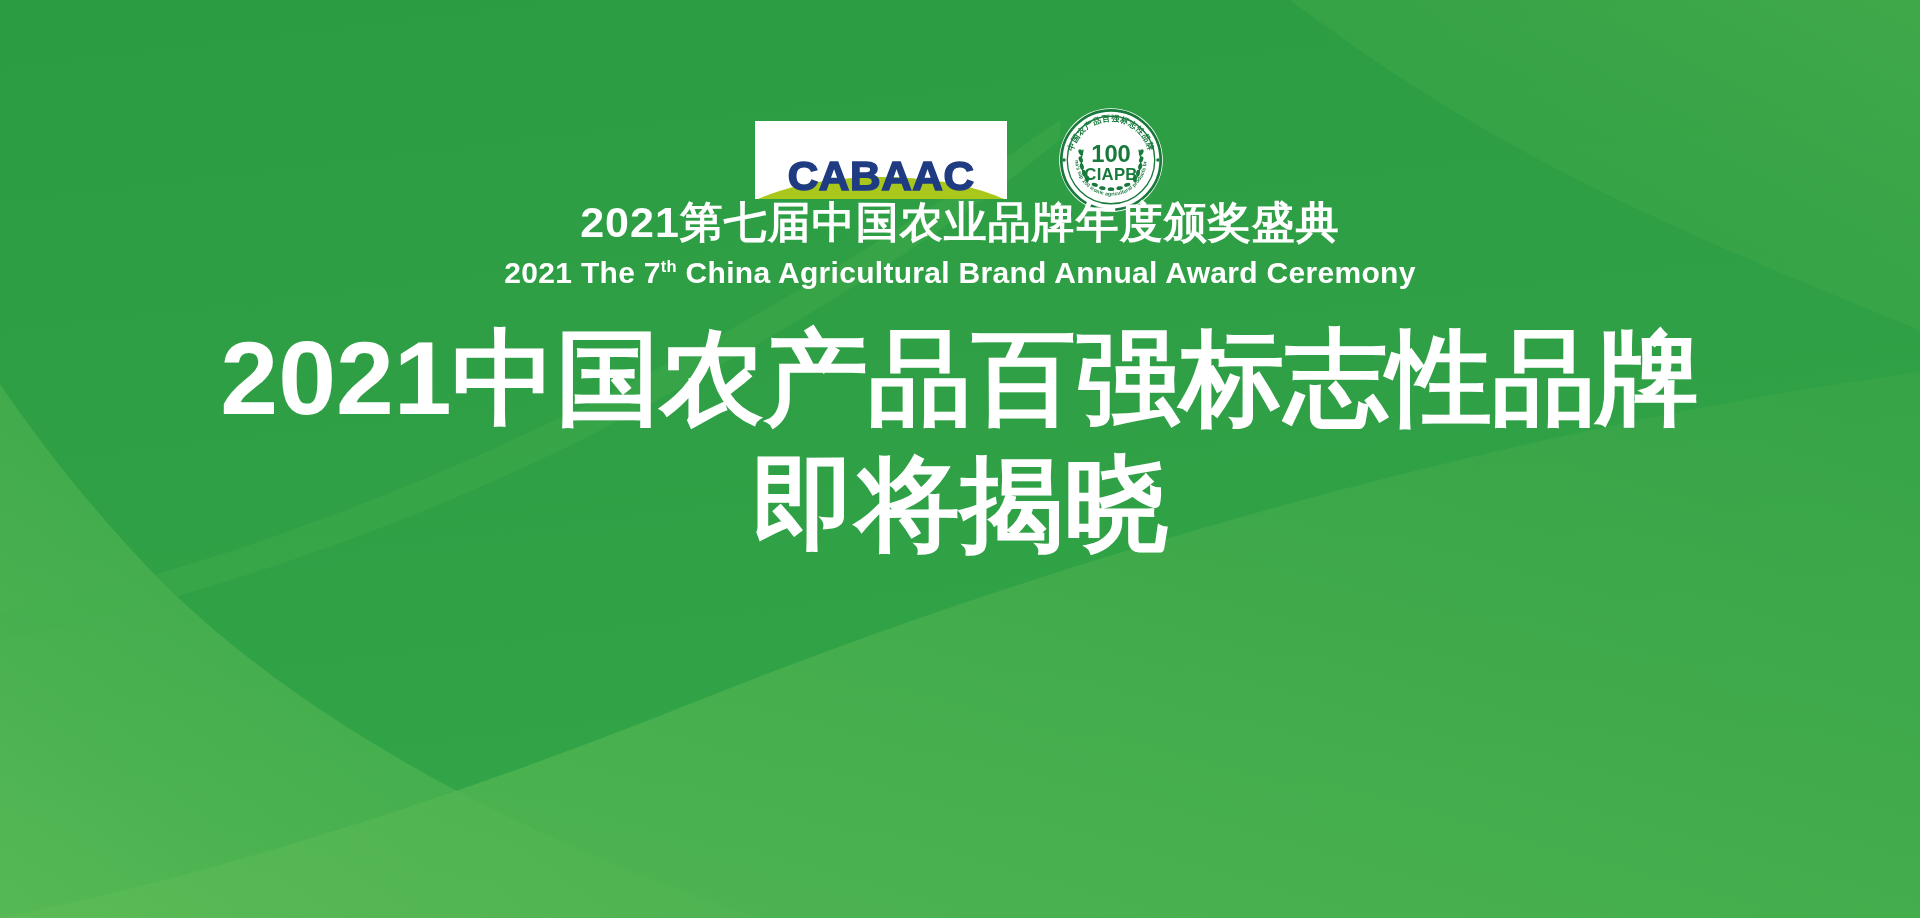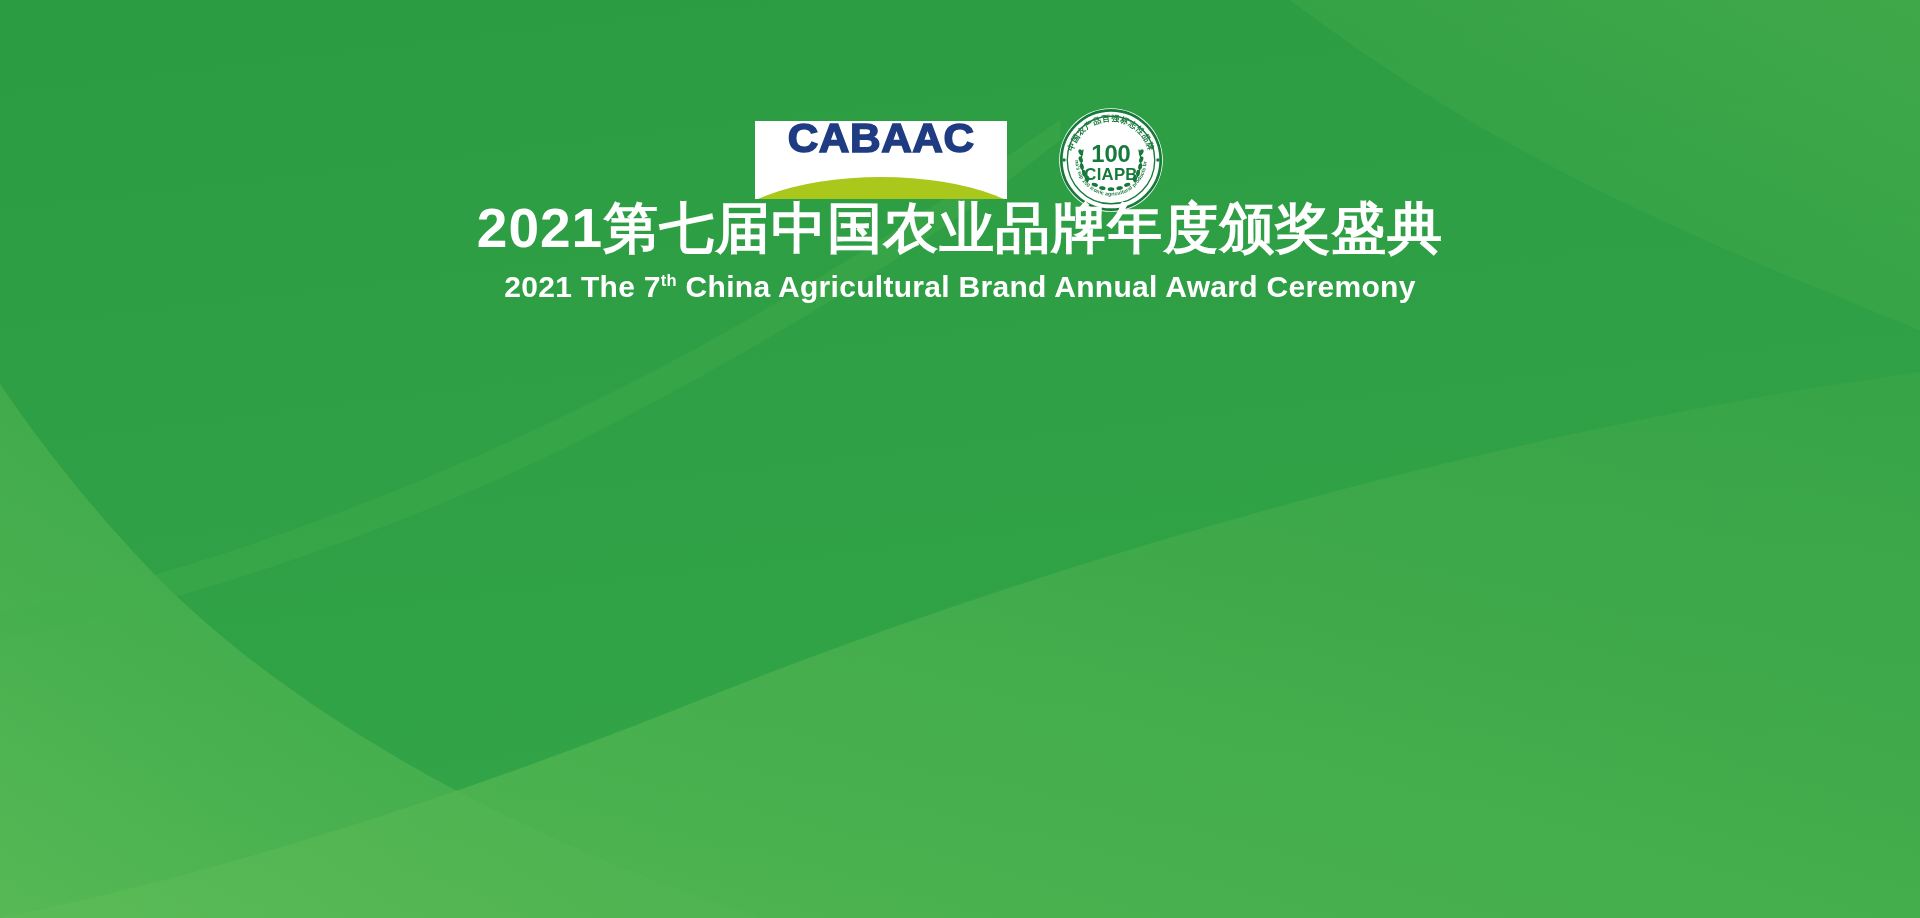--- a/index.html
+++ b/index.html
@@ -49,21 +49,21 @@
     gap: 50px;
   }
 
   .cabaac-box {
     position: relative;
     width: 252px;
     height: 78px;
     background: #ffffff;
     overflow: hidden;
     display: flex;
-    align-items: flex-start;
+    align-items: flex-end;
     justify-content: center;
   }
   .cabaac-word {
     position: relative;
     z-index: 3;
     color: #1f3c82;
     font-family: "Liberation Sans", "DejaVu Sans", sans-serif;
     font-weight: 700;
     font-size: 40px;
     letter-spacing: 0.5px;
@@ -93,21 +93,21 @@
   
   .title-block {
     position: absolute;
     top: 198px;
     left: 0;
     width: 100%;
     text-align: center;
   }
   .title-cn {
     color: #ffffff;
-    font-size: 55px;
+    font-size: 43px;
     font-weight: 700;
     letter-spacing: 1px;
     line-height: 1.12;
     white-space: nowrap;
     font-family: "Liberation Sans", "DejaVu Sans", sans-serif;
   }
   .title-en {
     color: #ffffff;
     font-size: 30px;
     font-weight: 700;
@@ -246,15 +246,19 @@
 
     </div>
 
     <div class="title-block">
       <div class="title-cn">2021第七届中国农业品牌年度颁奖盛典</div>
       <div class="title-en">
         <span>2021 The 7</span><sup>th</sup><span> China Agricultural Brand Annual Award Ceremony</span>
       </div>
     </div>
 
+    <div class="headline">
+      <div class="headline-line1">2021中国农产品百强标志性品牌</div>
+      <div class="headline-line2">即将揭晓</div>
+    </div>
 
   </div>
 </div>
 
 </body></html>

